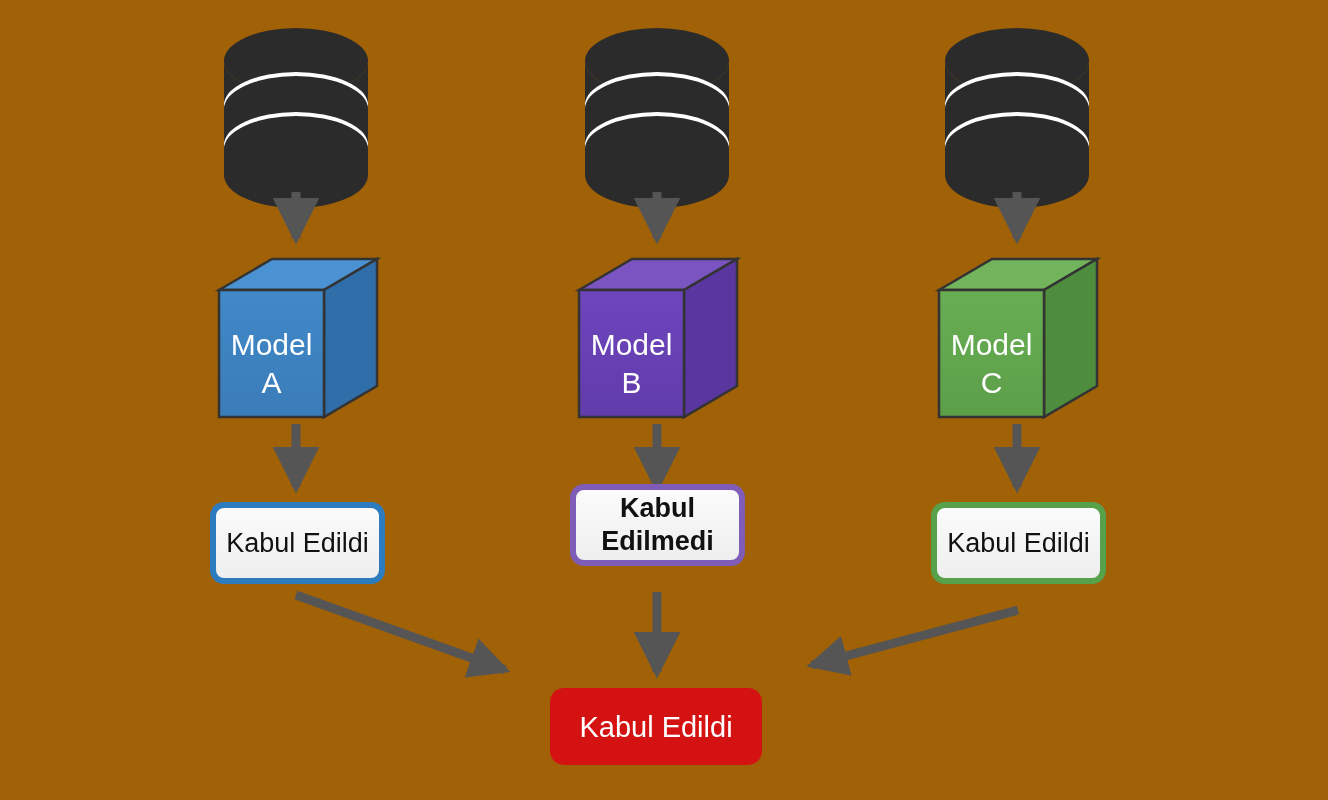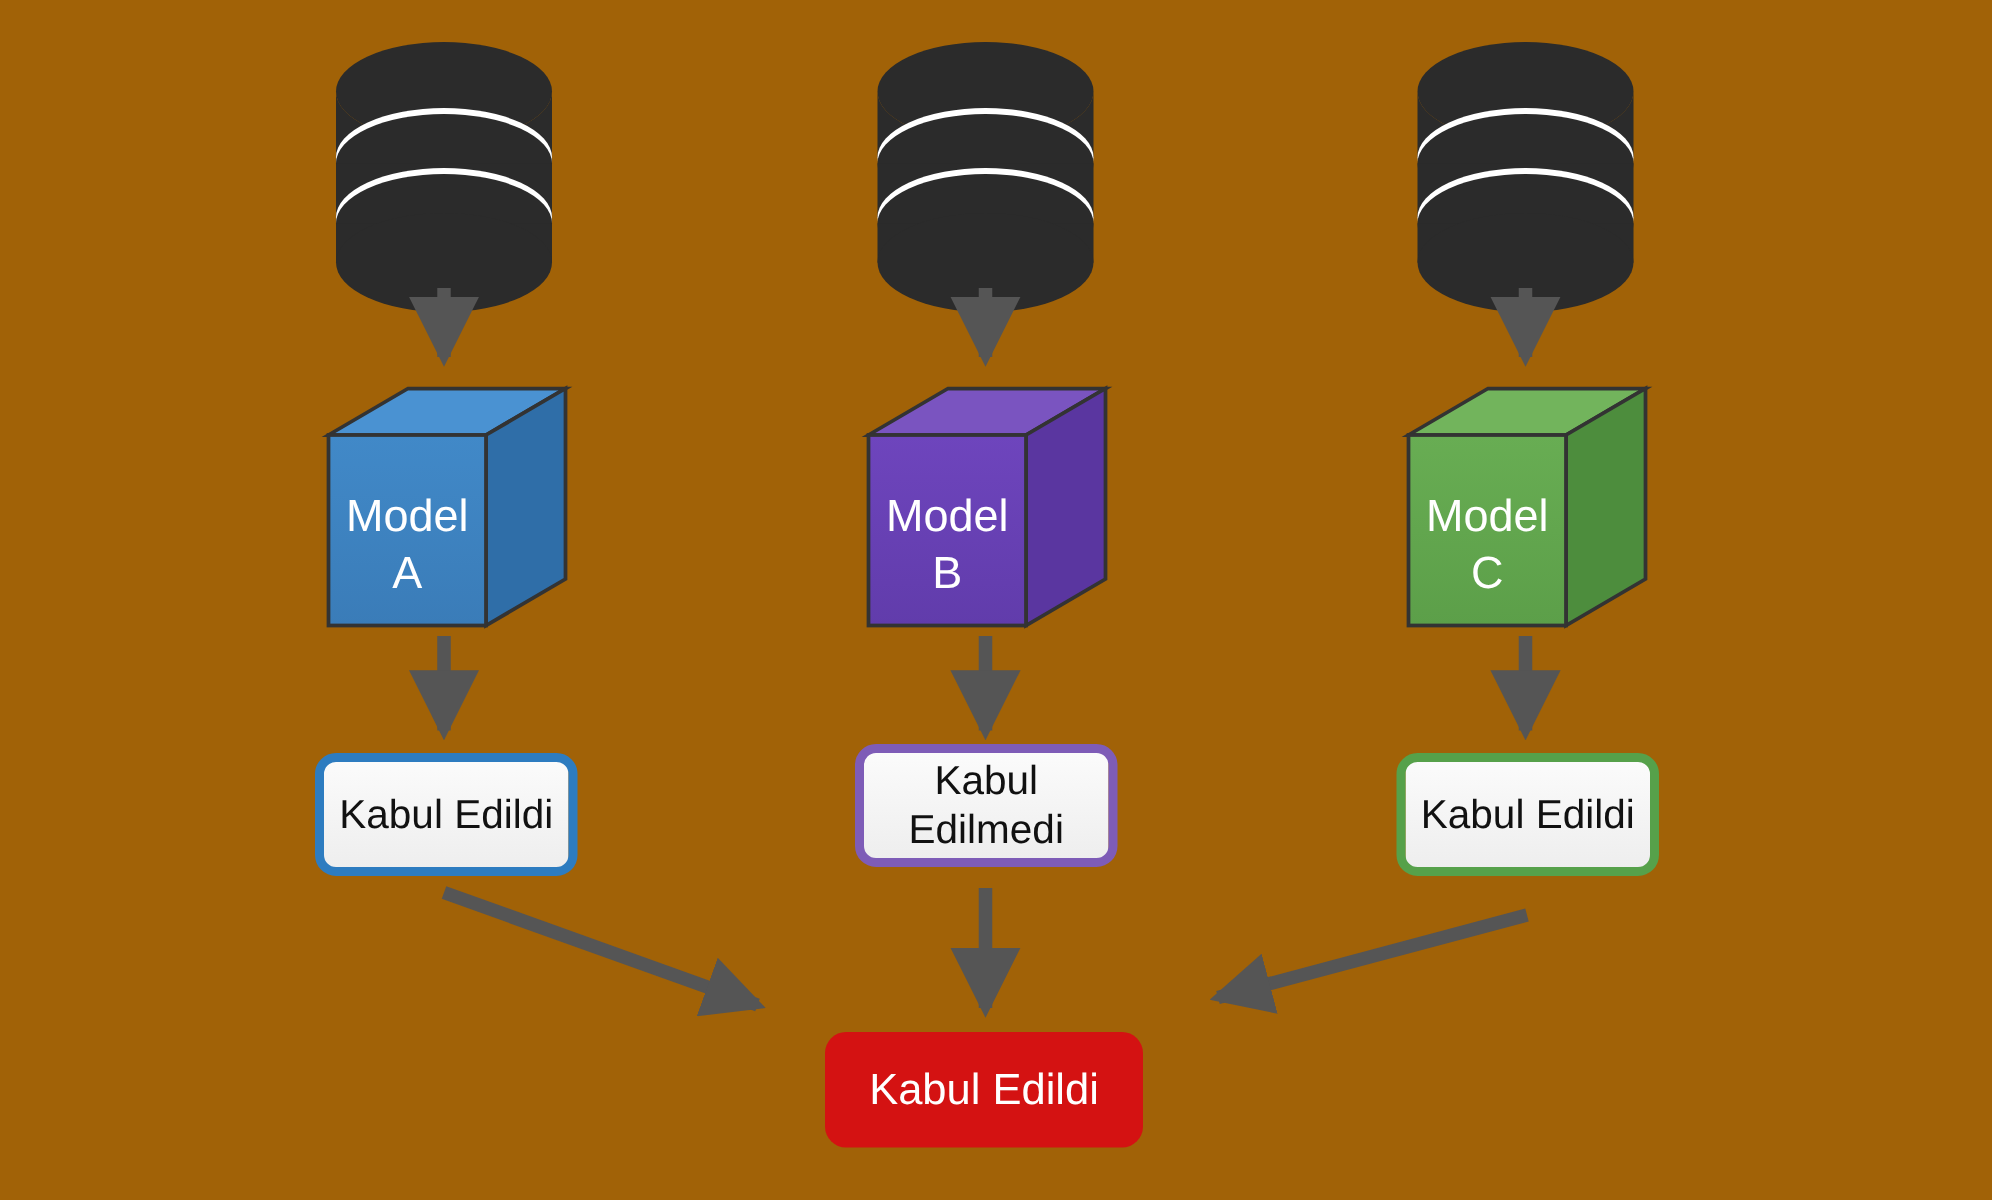--- a/index.html
+++ b/index.html
@@ -163,19 +163,19 @@
   </svg>
 
   <div class="cube-label" style="left:219px; top:326px; width:105px;">Model
 A</div>
   <div class="cube-label" style="left:579px; top:326px; width:105px;">Model
 B</div>
   <div class="cube-label" style="left:939px; top:326px; width:105px;">Model
 C</div>
 
   <div class="decision-box blue" style="left:210px; top:502px; width:175px; height:82px;">Kabul Edildi</div>
-  <div class="decision-box purple" style="left:570px; top:496px; width:175px; height:82px;">Kabul
+  <div class="decision-box purple" style="left:570px; top:484px; width:175px; height:82px;font-weight:bold;">Kabul
 Edilmedi</div>
   <div class="decision-box green" style="left:931px; top:502px; width:175px; height:82px;">Kabul Edildi</div>
 
   <div class="final-box" style="left:550px; top:688px; width:212px; height:77px;">Kabul Edildi</div>
 
 </div>
 
 </body></html>

